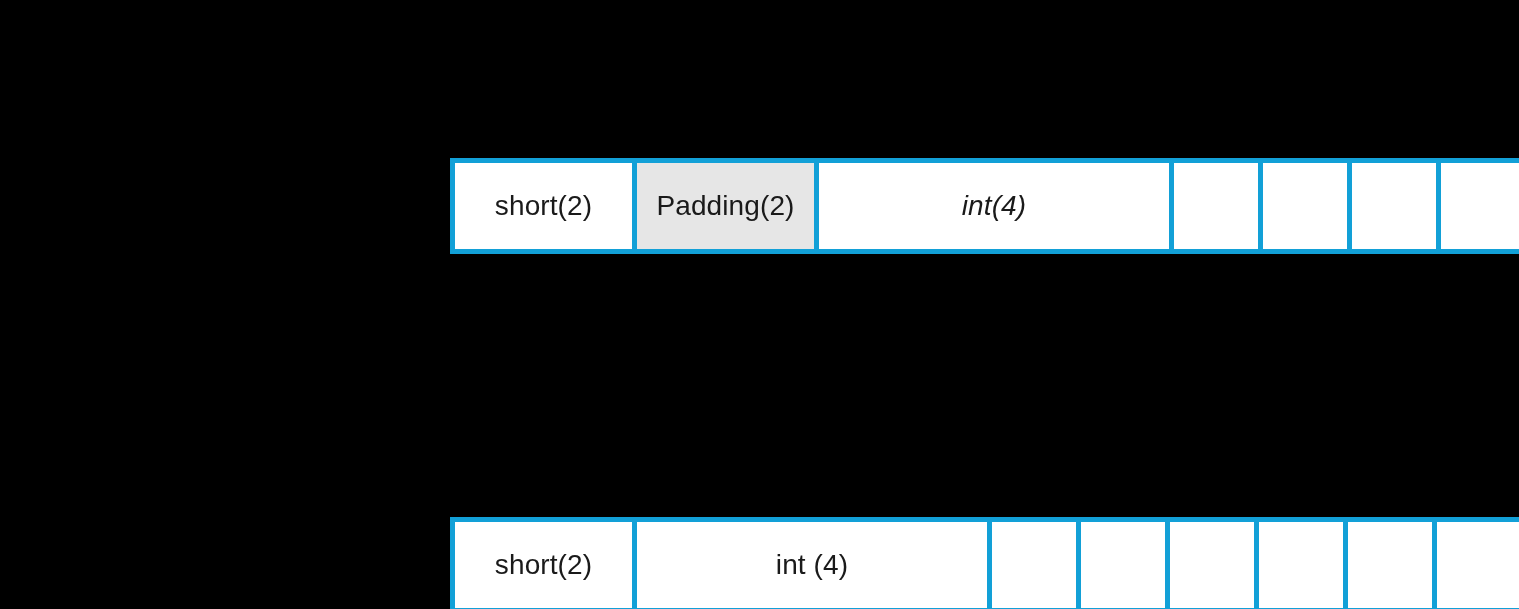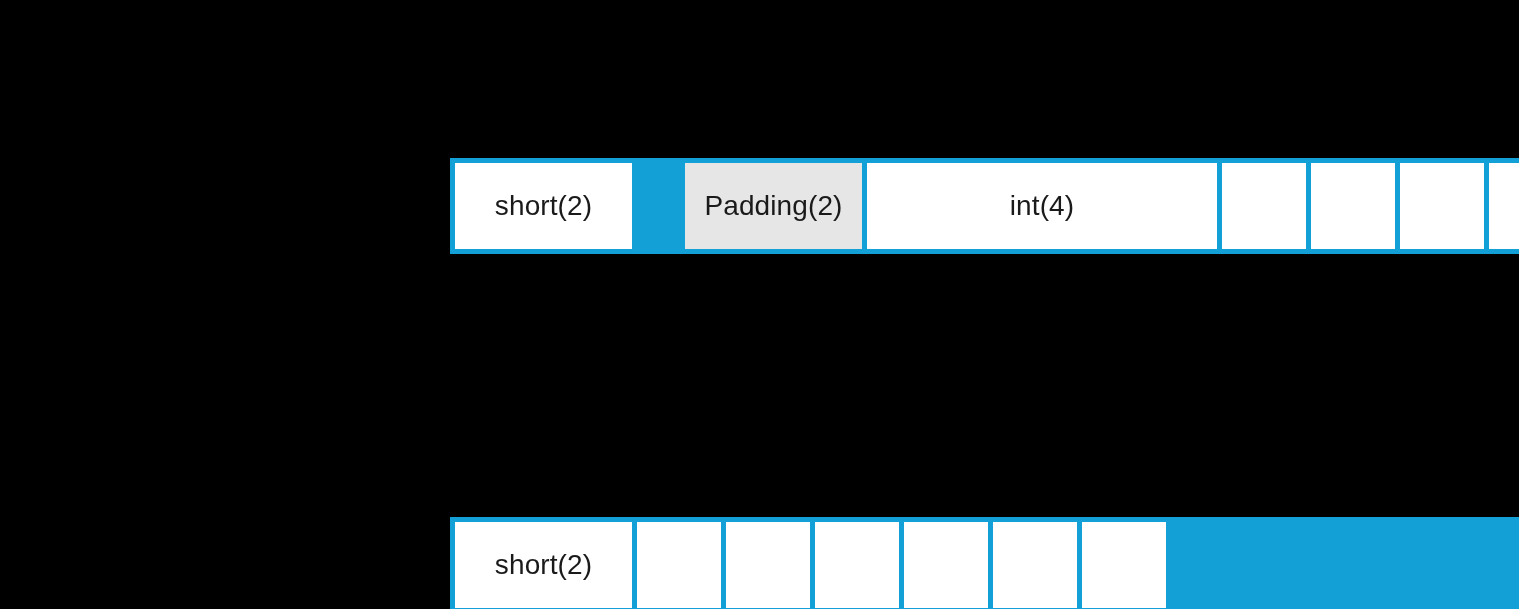--- a/index.html
+++ b/index.html
@@ -41,21 +41,20 @@
     color: #1A1A1A;
     font-size: 28px;
     line-height: 1;
     letter-spacing: 0.1px;
     white-space: pre;
     overflow: hidden;
   }
 
   .mem-cell.is-padding {
     background: #E6E6E6;
-    margin-left: 48px;
   }
 
   .mem-cell.is-empty {
     background: #FFFFFF;
   }
 
   
   #row-padded {
     left: 450px;
     top: 158px;
@@ -71,29 +70,30 @@
   }
 </style>
 </head>
 <body>
 
 <div class="canvas">
 
   <div class="mem-row" id="row-padded" style="--accent: #12A0D7;">
       <div class="mem-cell" style="width: 177px; flex: 0 0 177px;">short(2)</div>
       <div class="mem-cell is-padding" style="width: 177px; flex: 0 0 177px;">Padding(2)</div>
-      <div class="mem-cell" style="width: 350px; flex: 0 0 350px;">int(4)</div>
+      <div class="mem-cell" style="width: 350px; flex: 0 0 350px; font-style: italic;">int(4)</div>
       <div class="mem-cell is-empty" style="width: 84px; flex: 0 0 84px;"></div>
       <div class="mem-cell is-empty" style="width: 84px; flex: 0 0 84px;"></div>
       <div class="mem-cell is-empty" style="width: 84px; flex: 0 0 84px;"></div>
       <div class="mem-cell is-empty" style="width: 84px; flex: 0 0 84px;"></div>
     </div>
 
   <div class="mem-row" id="row-packed" style="--accent: #12A0D7;">
       <div class="mem-cell" style="width: 177px; flex: 0 0 177px;">short(2)</div>
+      <div class="mem-cell" style="width: 350px; flex: 0 0 350px;">int (4)</div>
       <div class="mem-cell is-empty" style="width: 84px; flex: 0 0 84px;"></div>
       <div class="mem-cell is-empty" style="width: 84px; flex: 0 0 84px;"></div>
       <div class="mem-cell is-empty" style="width: 84px; flex: 0 0 84px;"></div>
       <div class="mem-cell is-empty" style="width: 84px; flex: 0 0 84px;"></div>
       <div class="mem-cell is-empty" style="width: 84px; flex: 0 0 84px;"></div>
       <div class="mem-cell is-empty" style="width: 84px; flex: 0 0 84px;"></div>
     </div>
 
 </div>
 

